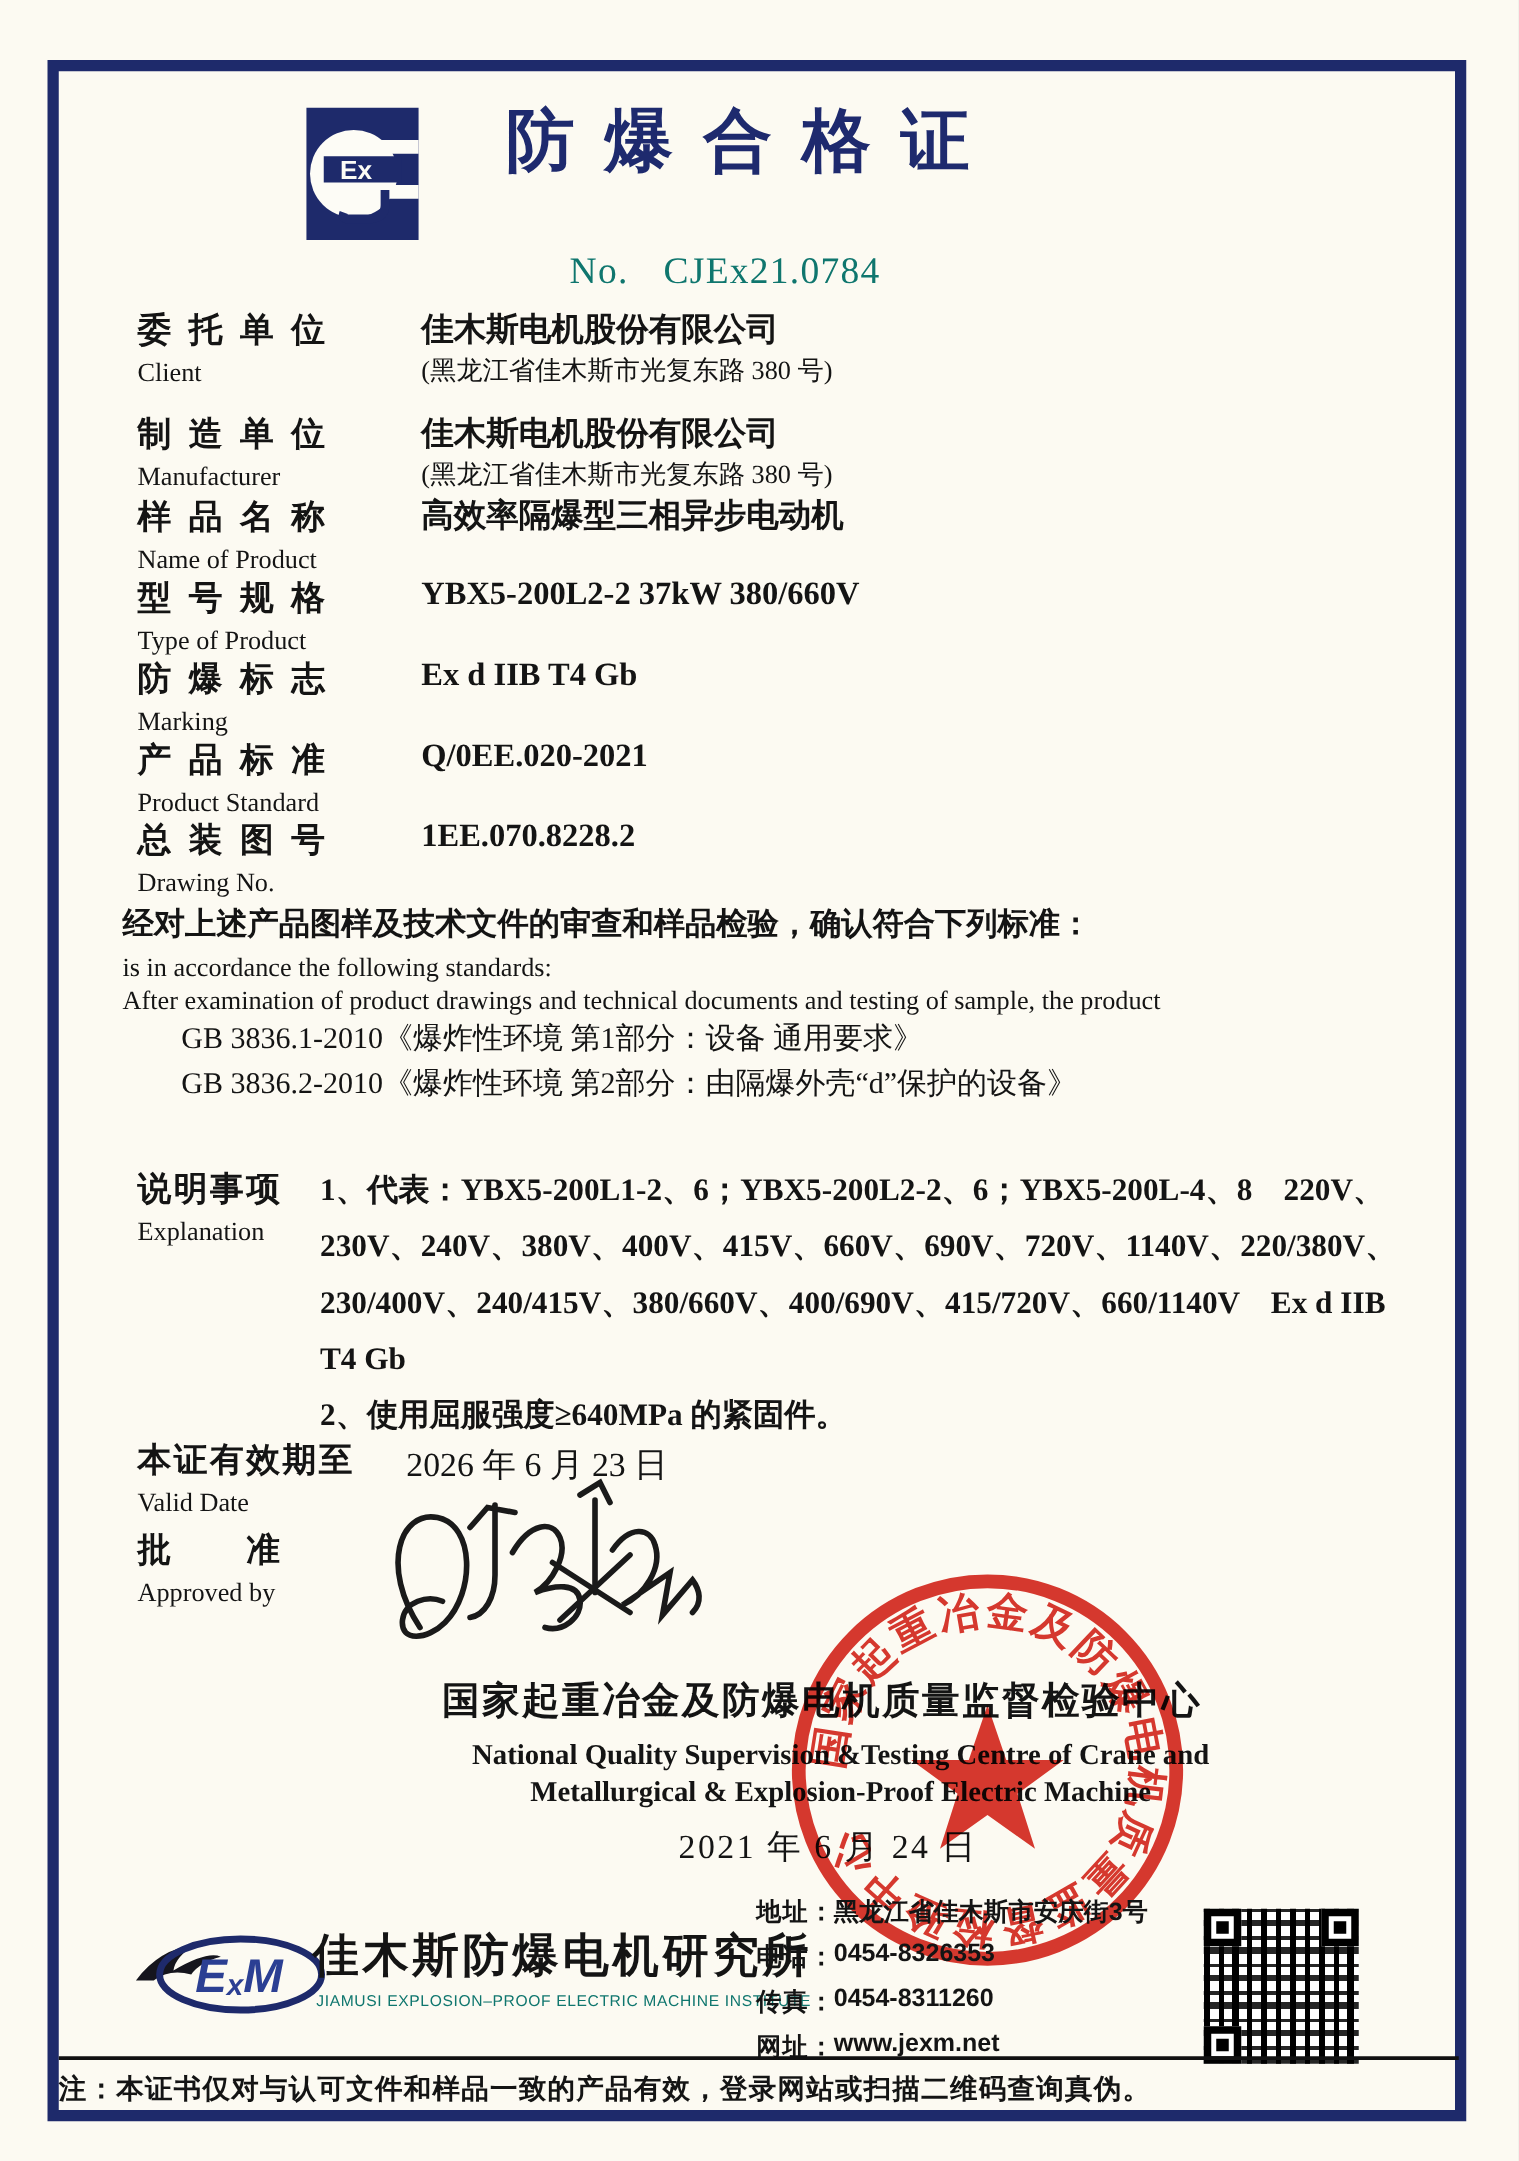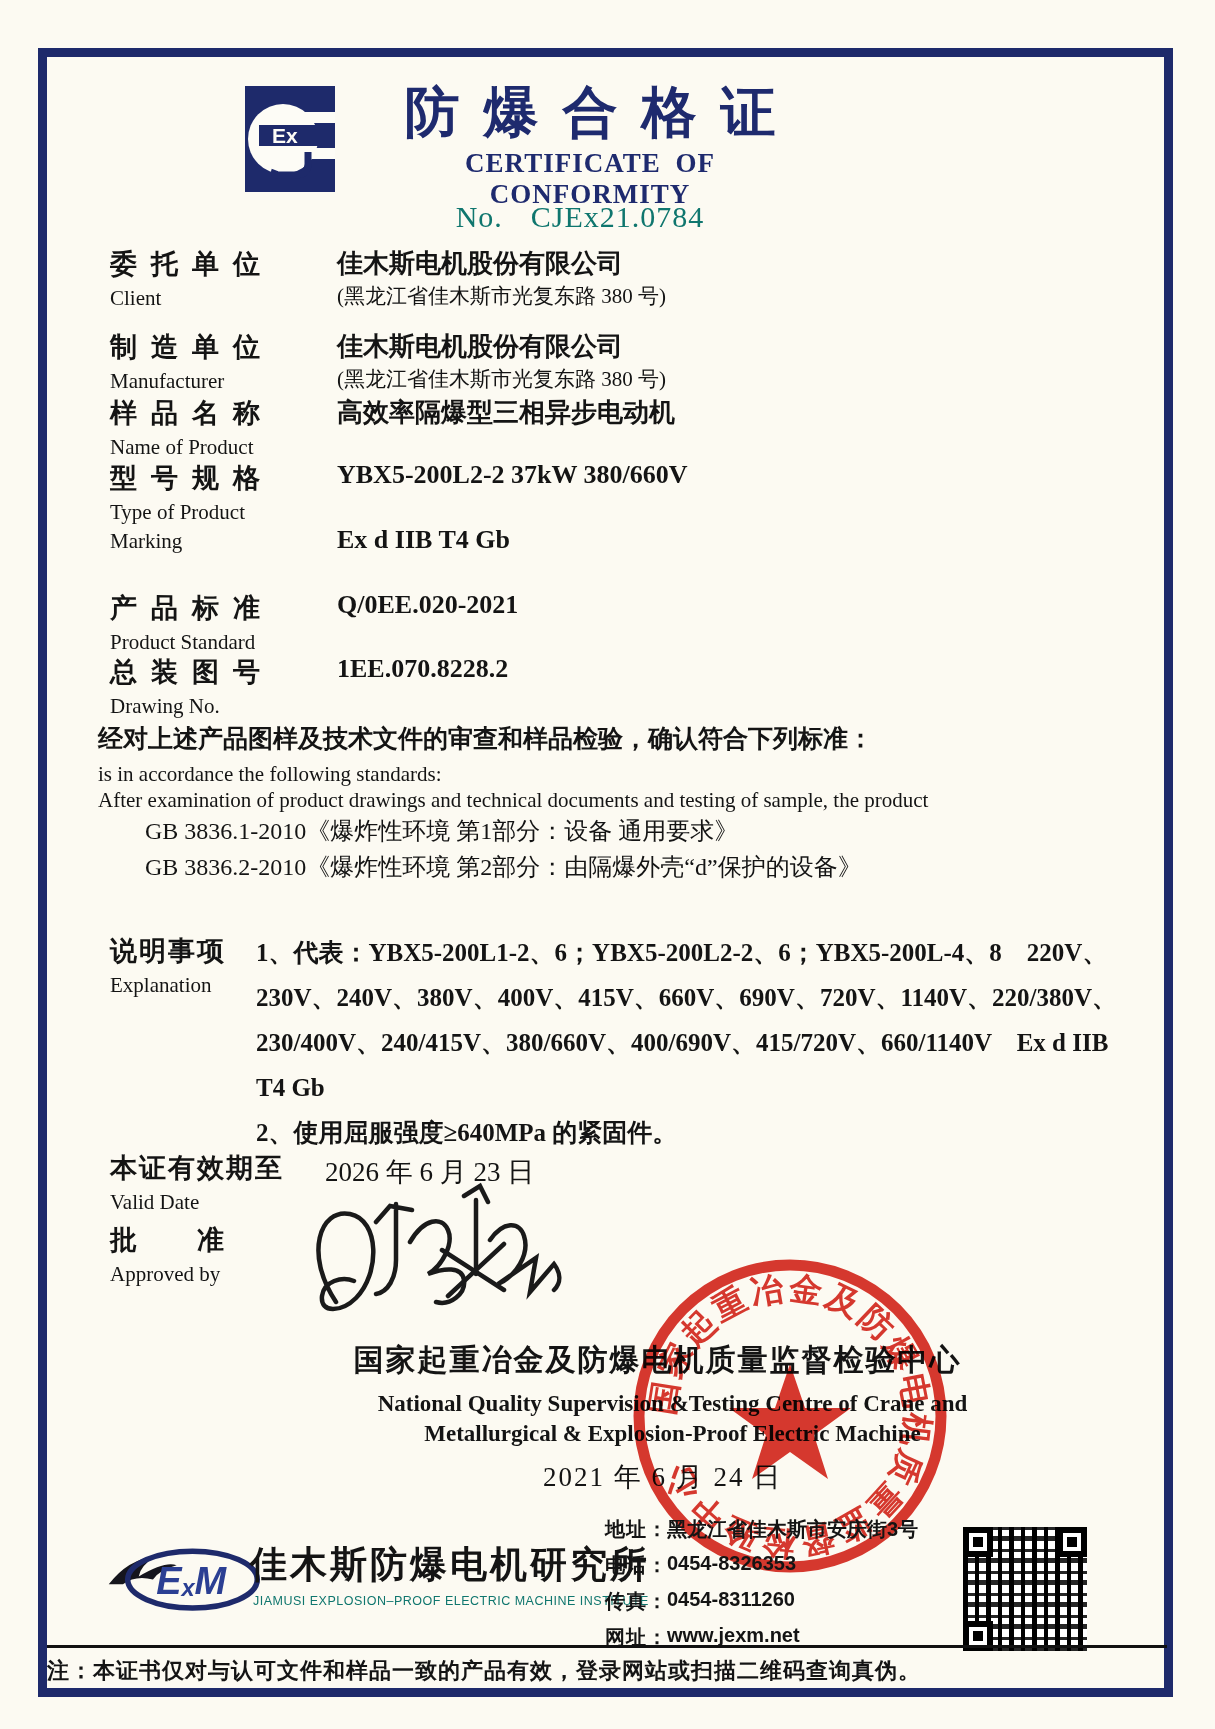--- a/index.html
+++ b/index.html
@@ -85,21 +85,20 @@
     <circle cx="38" cy="53" r="35" fill="#fdfcf6"></circle>
     <rect x="38" y="26" width="52" height="11" fill="#fdfcf6"></rect>
     <rect x="38" y="62" width="52" height="11" fill="#fdfcf6"></rect>
     <rect x="14" y="39" width="62" height="21" fill="#1e2a6b"></rect>
     <text x="27" y="57" fill="#fdfcf6" font-size="21" font-weight="bold" font-family="Liberation Sans, sans-serif">Ex</text>
     <path d="M63,66 v12 q0,11 -13,11 h-17 q-5,0 -3,-5" stroke="#1e2a6b" stroke-width="7" fill="none"></path>
   </svg>
 
   <div class="header-text">
     <div class="title-cn">防爆合格证</div>
-    <div class="title-en">CERTIFICATE  OF  CONFORMITY</div>
   </div>
   <div class="cert-no">
     <span>No.</span><span class="num">CJEx21.0784</span>
   </div>
 
   <div class="row" style="top:246px">
     <div class="lab-cn">委托单位</div>
     <div class="lab-en">Client</div>
     <div class="val">佳木斯电机股份有限公司</div>
     <div class="val-sub">(黑龙江省佳木斯市光复东路 380 号)</div>
@@ -114,20 +113,21 @@
     <div class="lab-cn">样品名称</div>
     <div class="lab-en">Name of Product</div>
     <div class="val">高效率隔爆型三相异步电动机</div>
   </div>
   <div class="row" style="top:460px">
     <div class="lab-cn">型号规格</div>
     <div class="lab-en">Type of Product</div>
     <div class="val">YBX5-200L2-2   37kW   380/660V</div>
   </div>
   <div class="row" style="top:525px">
+    <div class="lab-cn">防爆标志</div>
     <div class="lab-en">Marking</div>
     <div class="val">Ex d IIB T4 Gb</div>
   </div>
   <div class="row" style="top:590px">
     <div class="lab-cn">产品标准</div>
     <div class="lab-en">Product Standard</div>
     <div class="val">Q/0EE.020-2021</div>
   </div>
   <div class="row" style="top:654px">
     <div class="lab-cn">总装图号</div>

